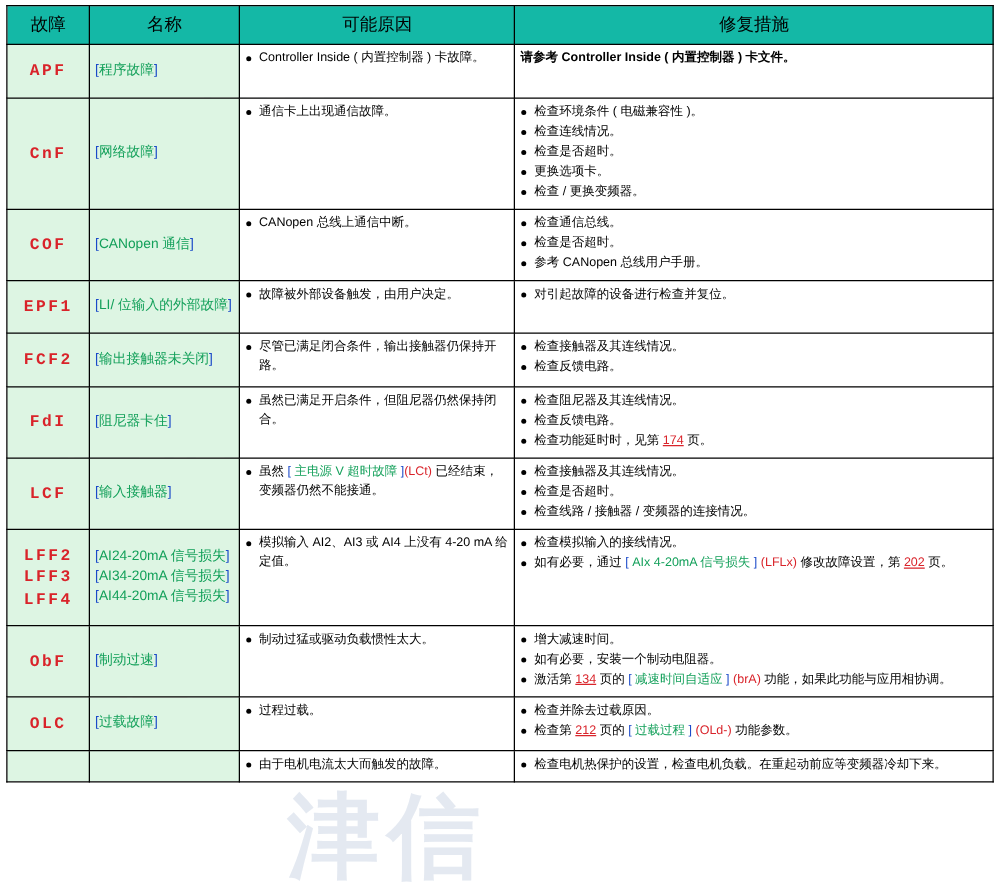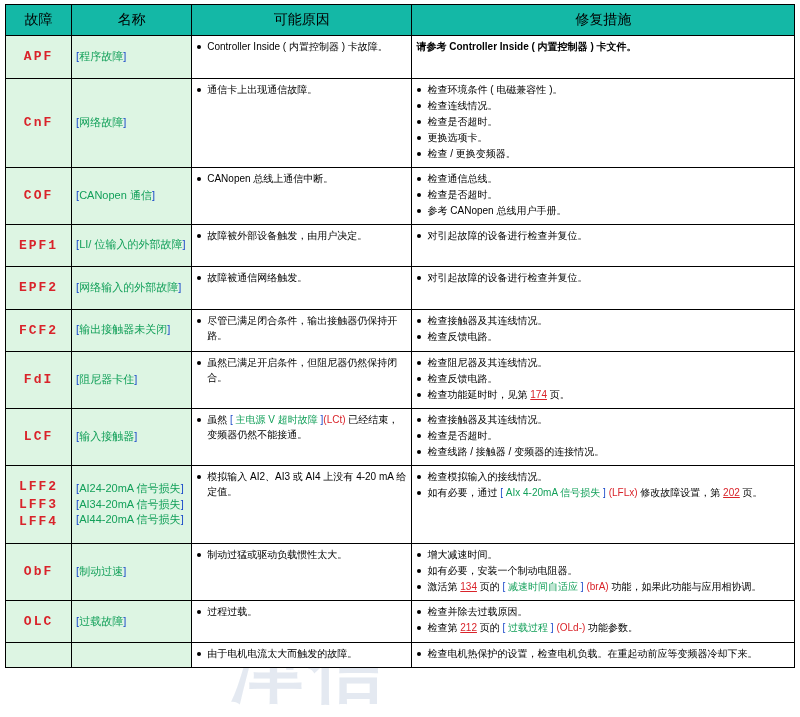--- a/index.html
+++ b/index.html
@@ -203,38 +203,20 @@
           </ul>
         </td>
         <td class="fix">
           <ul>
             <li class="">对引起故障的设备进行检查并复位。</li>
           </ul>
         </td>
       </tr>
       <tr>
         <td class="code">
-          <span class="codeline">EPF2</span>
-        </td>
-        <td class="name">
-          <div class="tag"><span class="br">[</span><span class="tx">网络输入的外部故障</span><span class="br">]</span></div>
-        </td>
-        <td class="cause">
-          <ul>
-            <li class="">故障被通信网络触发。</li>
-          </ul>
-        </td>
-        <td class="fix">
-          <ul>
-            <li class="">对引起故障的设备进行检查并复位。</li>
-          </ul>
-        </td>
-      </tr>
-      <tr>
-        <td class="code">
           <span class="codeline">FCF2</span>
         </td>
         <td class="name">
           <div class="tag"><span class="br">[</span><span class="tx">输出接触器未关闭</span><span class="br">]</span></div>
         </td>
         <td class="cause">
           <ul>
             <li class="">尽管已满足闭合条件，输出接触器仍保持开路。</li>
           </ul>
         </td>

